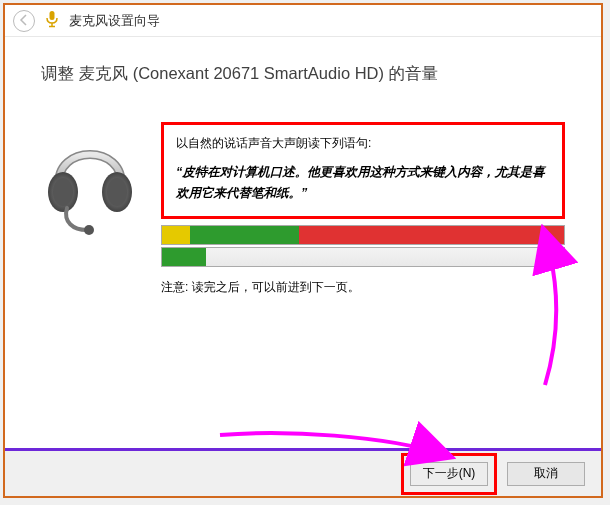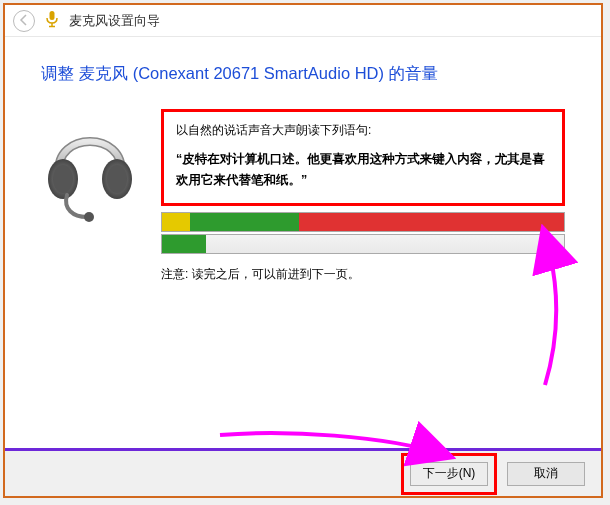--- a/index.html
+++ b/index.html
@@ -44,23 +44,23 @@
       font-size: 16px;
     }
     .content {
       flex: 1;
       padding: 26px 36px 10px 36px;
       position: relative;
       display: flex; flex-direction: column;
     }
     .page-title {
       font-size: 16.5px;
-      color: #1d4ed8;
+      color: #404040;
       font-weight: 400;
-      margin-bottom: 24px;
+      margin-bottom: 37px;
     }
     .body-row {
       display: flex;
       gap: 22px;
       align-items: flex-start;
     }
     .headset-img {
       flex: 0 0 98px;
       padding-top: 6px;
     }
@@ -72,20 +72,21 @@
       border: 3px solid #f00;
       padding: 10px 12px 11px 12px;
       background: #fff;
     }
     .reading-prompt {
       font-size: 12px;
       margin-bottom: 10px;
     }
     .reading-quote {
       font-size: 12.5px;
+      font-style: italic;
       font-weight: bold;
       line-height: 1.7;
     }
     .level-box {
       width: 100%;
       height: 20px;
       border: 1.5px solid #aaa;
       margin-top: 6px;
       display: flex;
       overflow: hidden;

